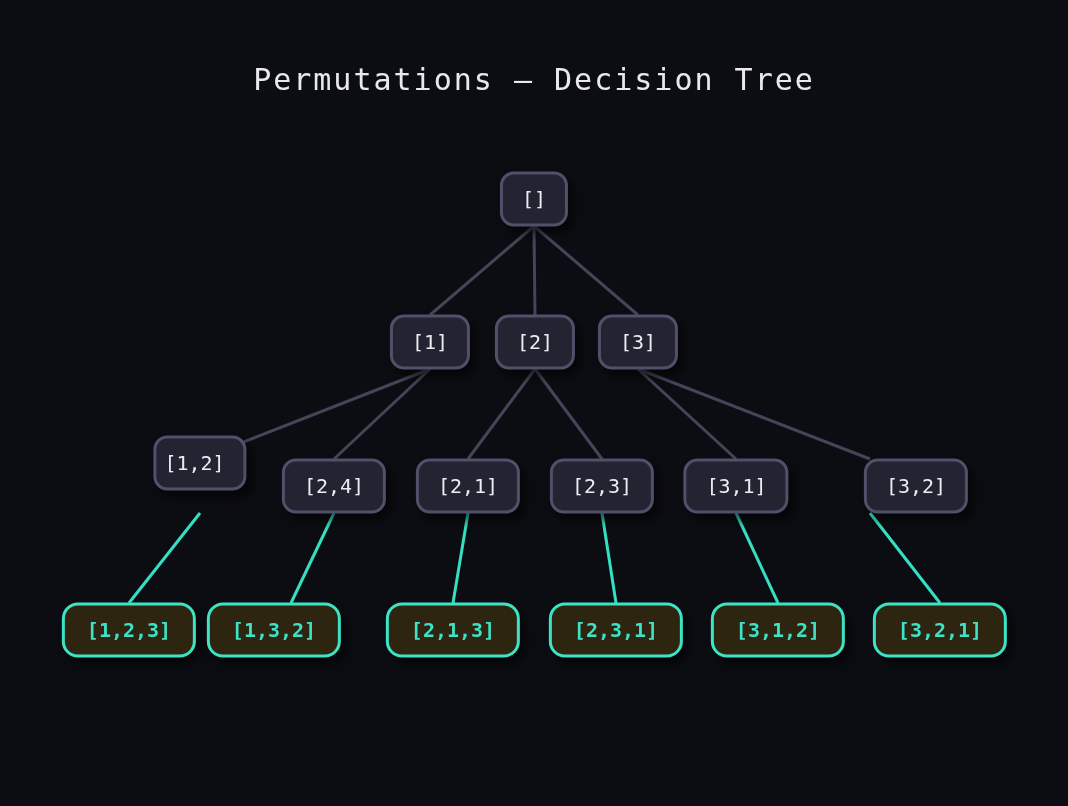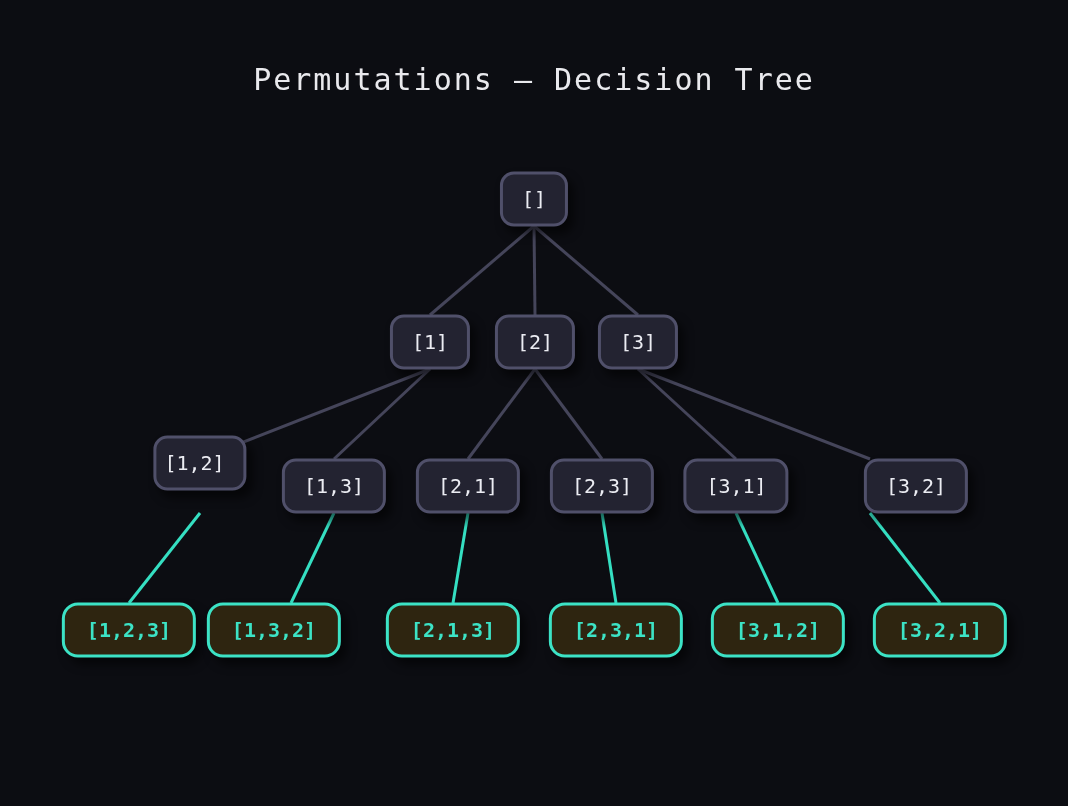--- a/index.html
+++ b/index.html
@@ -83,21 +83,21 @@
       <line x1="602" y1="513" x2="616" y2="603" class="leaf-edge"></line>
       <line x1="736" y1="513" x2="778" y2="603" class="leaf-edge"></line>
       <line x1="870" y1="513" x2="940" y2="603" class="leaf-edge"></line>
     </svg>
   <div id="nodes-layer">
       <div class="node" style="left: 534px; top: 199px;">[]</div>
       <div class="node" style="left: 430px; top: 342px;">[1]</div>
       <div class="node" style="left: 535px; top: 342px;">[2]</div>
       <div class="node" style="left: 638px; top: 342px;">[3]</div>
       <div class="node" style="left: 200px; top: 463px; padding-left: 8px;">[1,2]</div>
-      <div class="node" style="left: 334px; top: 486px;">[1,3]</div>
+      <div class="node" style="left: 334px; top: 486px;">[2,4]</div>
       <div class="node" style="left: 468px; top: 486px;">[2,1]</div>
       <div class="node" style="left: 602px; top: 486px;">[2,3]</div>
       <div class="node" style="left: 736px; top: 486px; padding-left: 20px;">[3,1]</div>
       <div class="node" style="left: 916px; top: 486px;">[3,2]</div>
       <div class="node leaf" style="left: 129px; top: 630px;">[1,2,3]</div>
       <div class="node leaf" style="left: 274px; top: 630px; text-align: right;">[1,3,2]</div>
       <div class="node leaf" style="left: 453px; top: 630px;">[2,1,3]</div>
       <div class="node leaf" style="left: 616px; top: 630px;">[2,3,1]</div>
       <div class="node leaf" style="left: 778px; top: 630px;">[3,1,2]</div>
       <div class="node leaf" style="left: 940px; top: 630px;">[3,2,1]</div>

